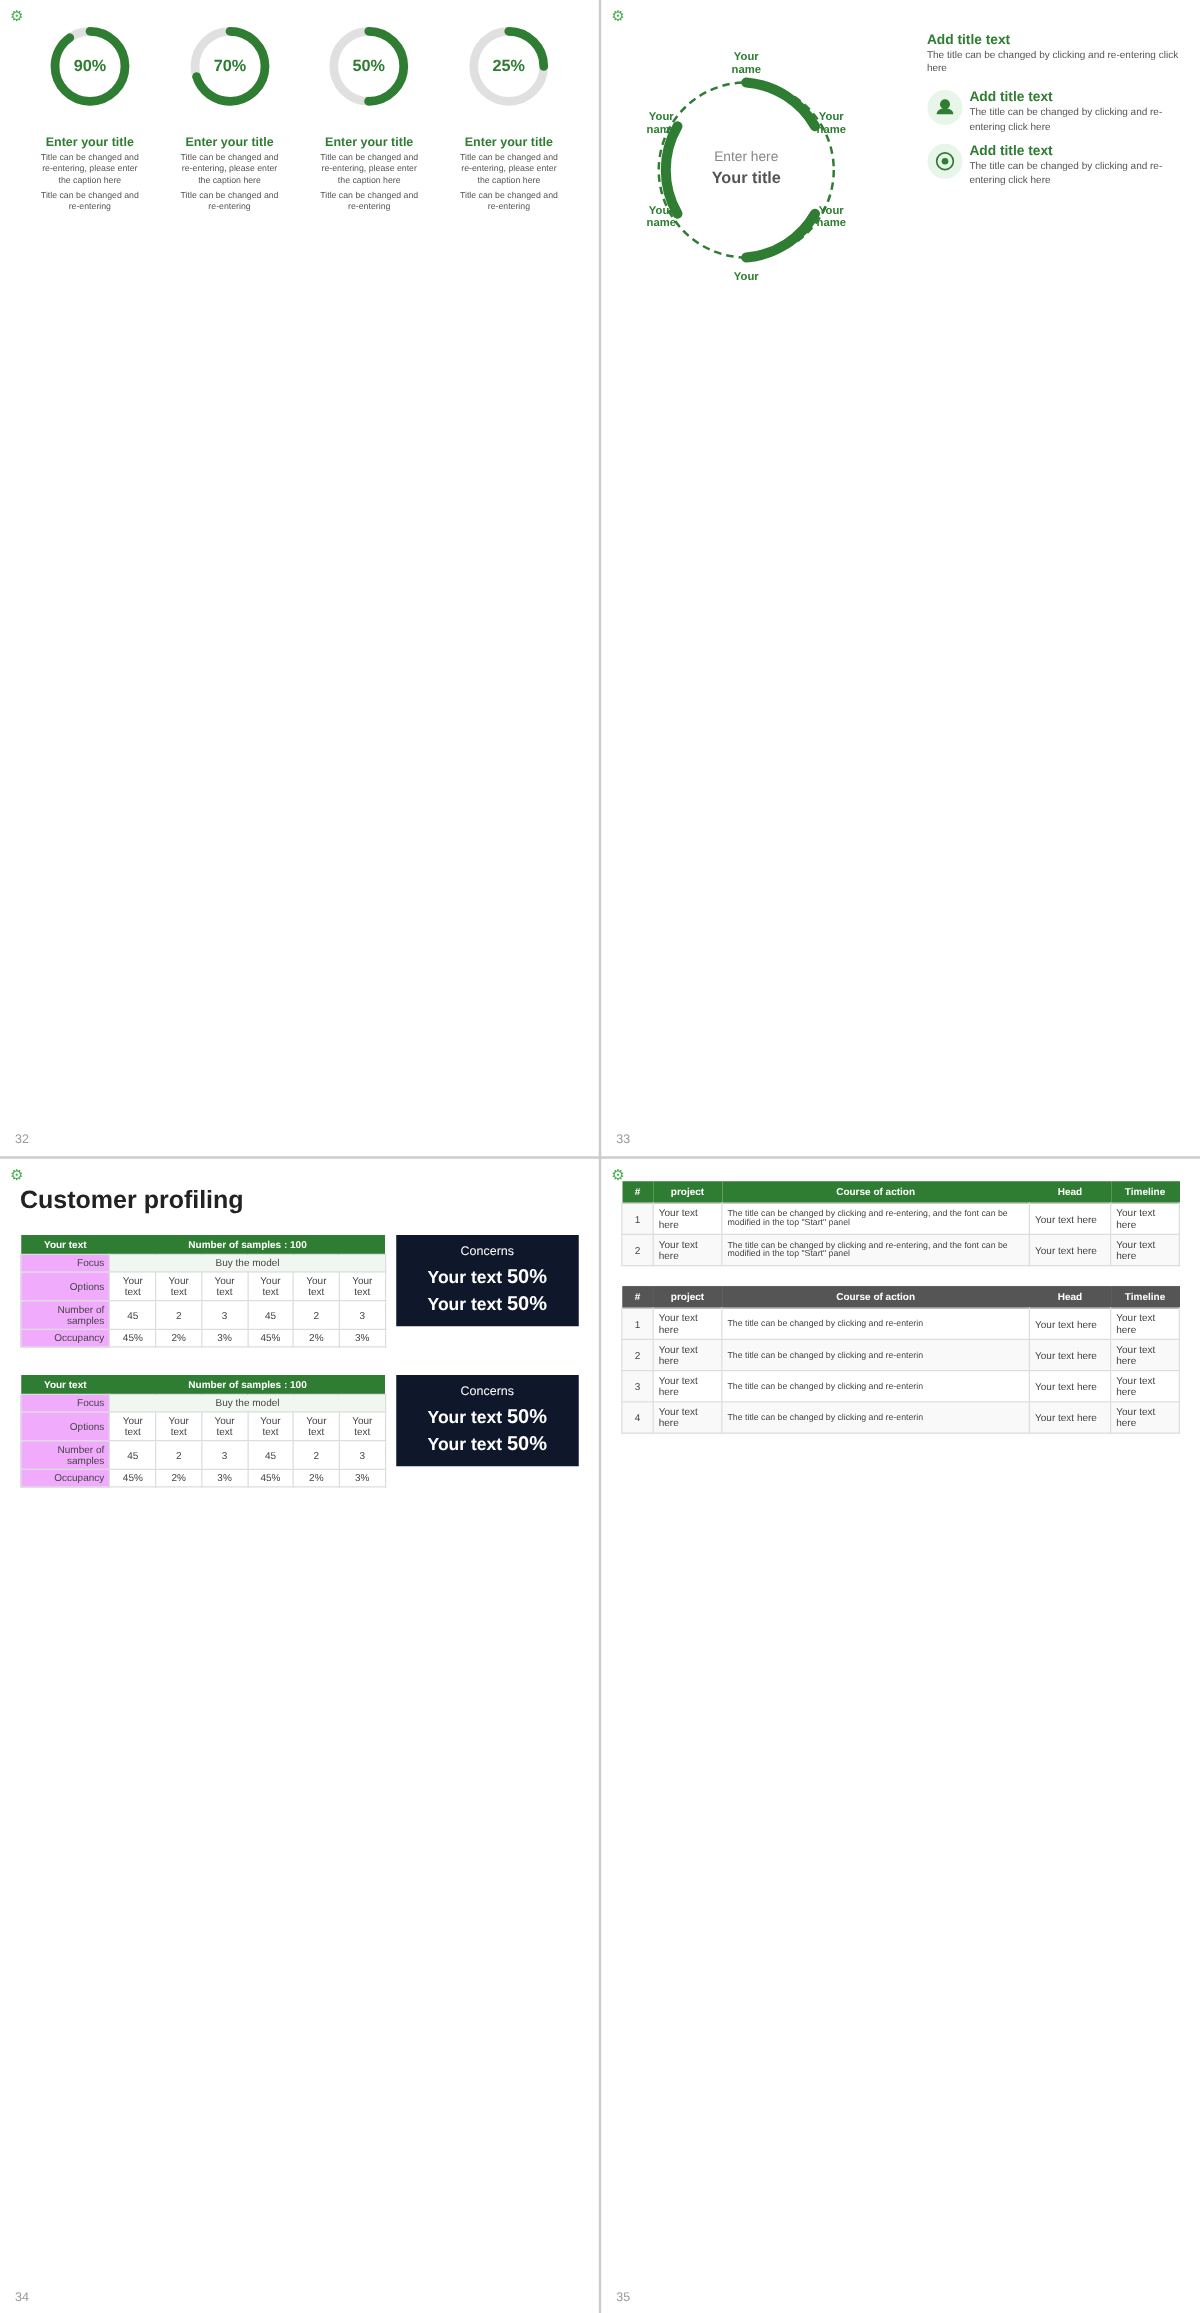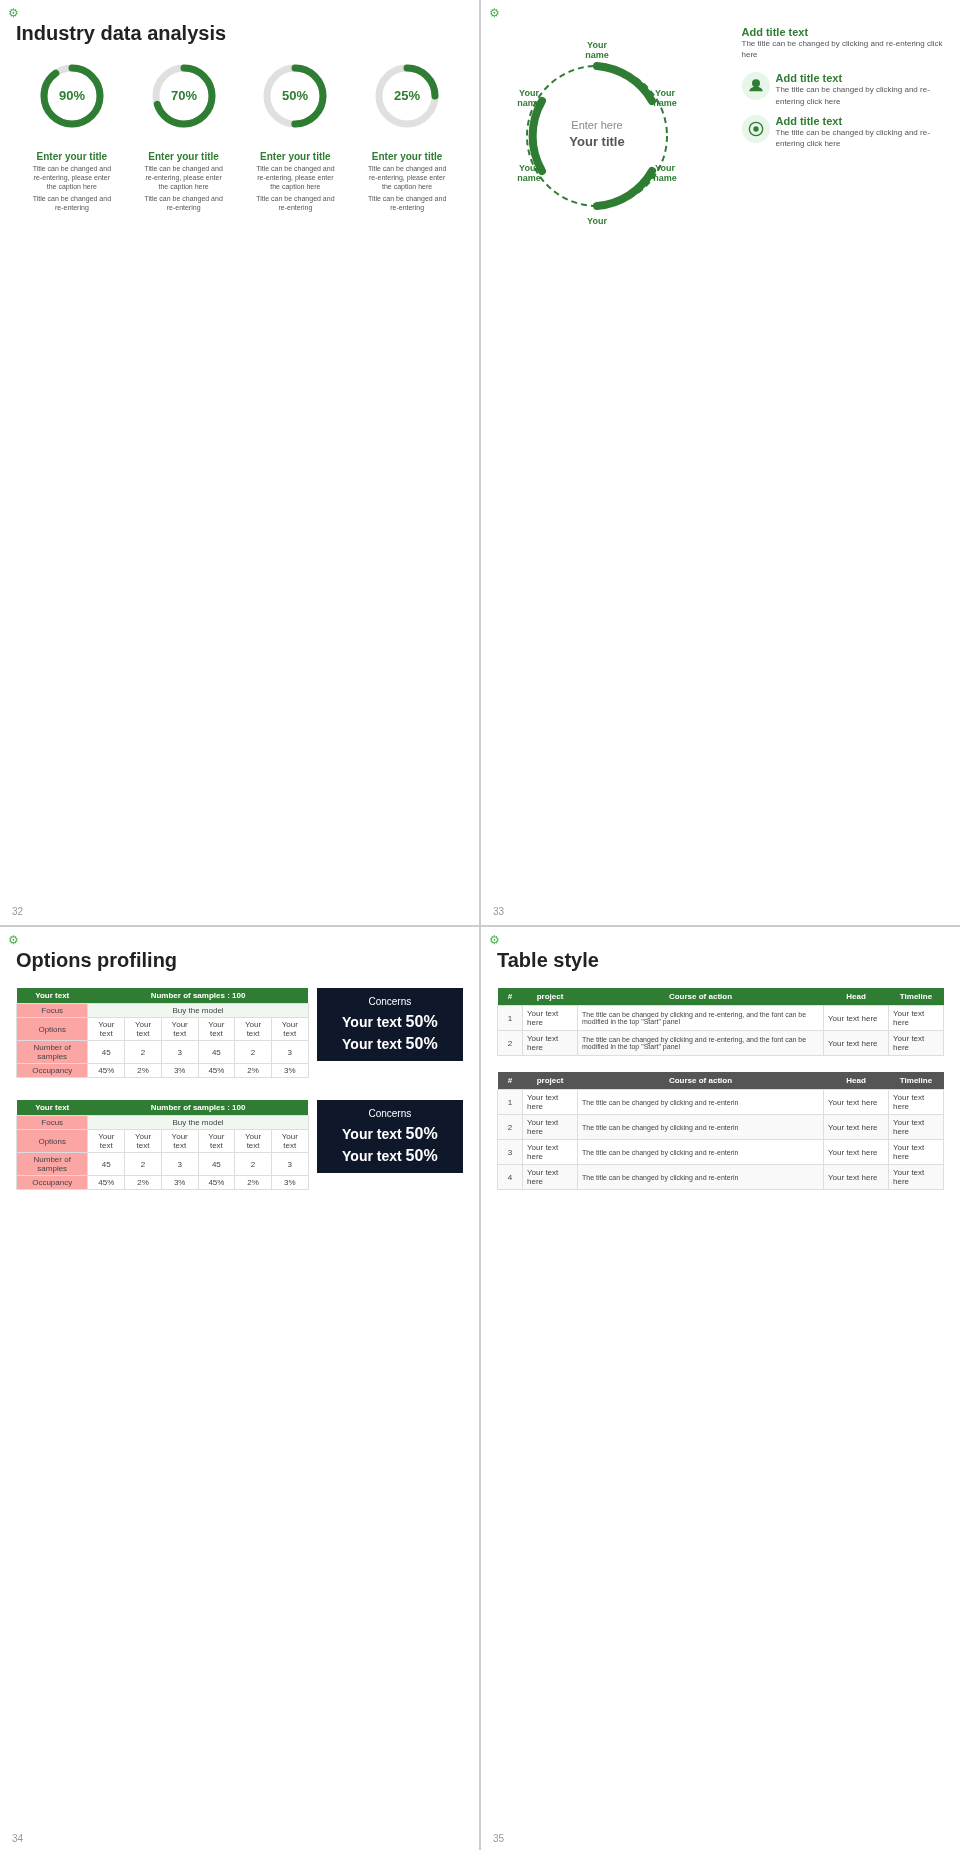--- a/index.html
+++ b/index.html
@@ -132,22 +132,22 @@
     }
     
     .cp-table td {
       border: 1px solid #ddd;
       padding: 2px 4px;
       text-align: center;
       color: #444;
     }
     
     .cp-table .row-header {
-      background: #fca5a5;
-      text-align: center;
+      background: #f0abfc;
+      text-align: right;
     }
     
     .cp-concerns {
       background: #0f172a;
       color: #fff;
       padding: 8px;
       text-align: center;
       font-size: 9px;
     }
     
@@ -185,21 +185,20 @@
       background: #f9f9f9;
     }
   </style>
 </head>
 <body>
 
 <div class="grid">
 
   <div class="slide">
     <div class="slide-icon">⚙</div>
-    <div class="slide-title">Industry data analysis</div>
 
     <div class="donut-row">
 
       <div class="donut-item">
         <svg class="donut-svg" viewBox="0 0 70 70">
           <circle cx="35" cy="35" r="28" fill="none" stroke="#e0e0e0" stroke-width="7"></circle>
           <circle cx="35" cy="35" r="28" fill="none" stroke="#2e7d32" stroke-width="7" stroke-dasharray="158.4 176" stroke-linecap="round" transform="rotate(-90 35 35)"></circle>
           <text x="35" y="39" text-anchor="middle" font-size="13" font-weight="bold" fill="#2e7d32">90%</text>
         </svg>
         <div class="donut-label">Enter your title</div>
@@ -307,21 +306,21 @@
           </div>
         </div>
       </div>
     </div>
 
     <div class="slide-num">33</div>
   </div>
 
   <div class="slide">
     <div class="slide-icon">⚙</div>
-    <div class="slide-title">Options profiling</div>
+    <div class="slide-title">Customer profiling</div>
 
     <div class="cp-split" style="margin-bottom:14px">
       <div class="cp-left">
         <table class="cp-table">
           <thead>
             <tr>
               <th>Your text</th>
               <th colspan="6">Number of samples : 100</th>
             </tr>
             <tr>
@@ -420,21 +419,20 @@
           <div style="font-size:14px;font-weight:bold;margin-top:4px">Your text <span style="font-size:16px">50%</span></div>
         </div>
       </div>
     </div>
 
     <div class="slide-num">34</div>
   </div>
 
   <div class="slide">
     <div class="slide-icon">⚙</div>
-    <div class="slide-title">Table style</div>
 
     <table class="ts-table" style="margin-bottom:16px">
       <thead>
         <tr>
           <th style="width:25px">#</th>
           <th style="width:55px">project</th>
           <th>Course of action</th>
           <th style="width:65px">Head</th>
           <th style="width:55px">Timeline</th>
         </tr>

